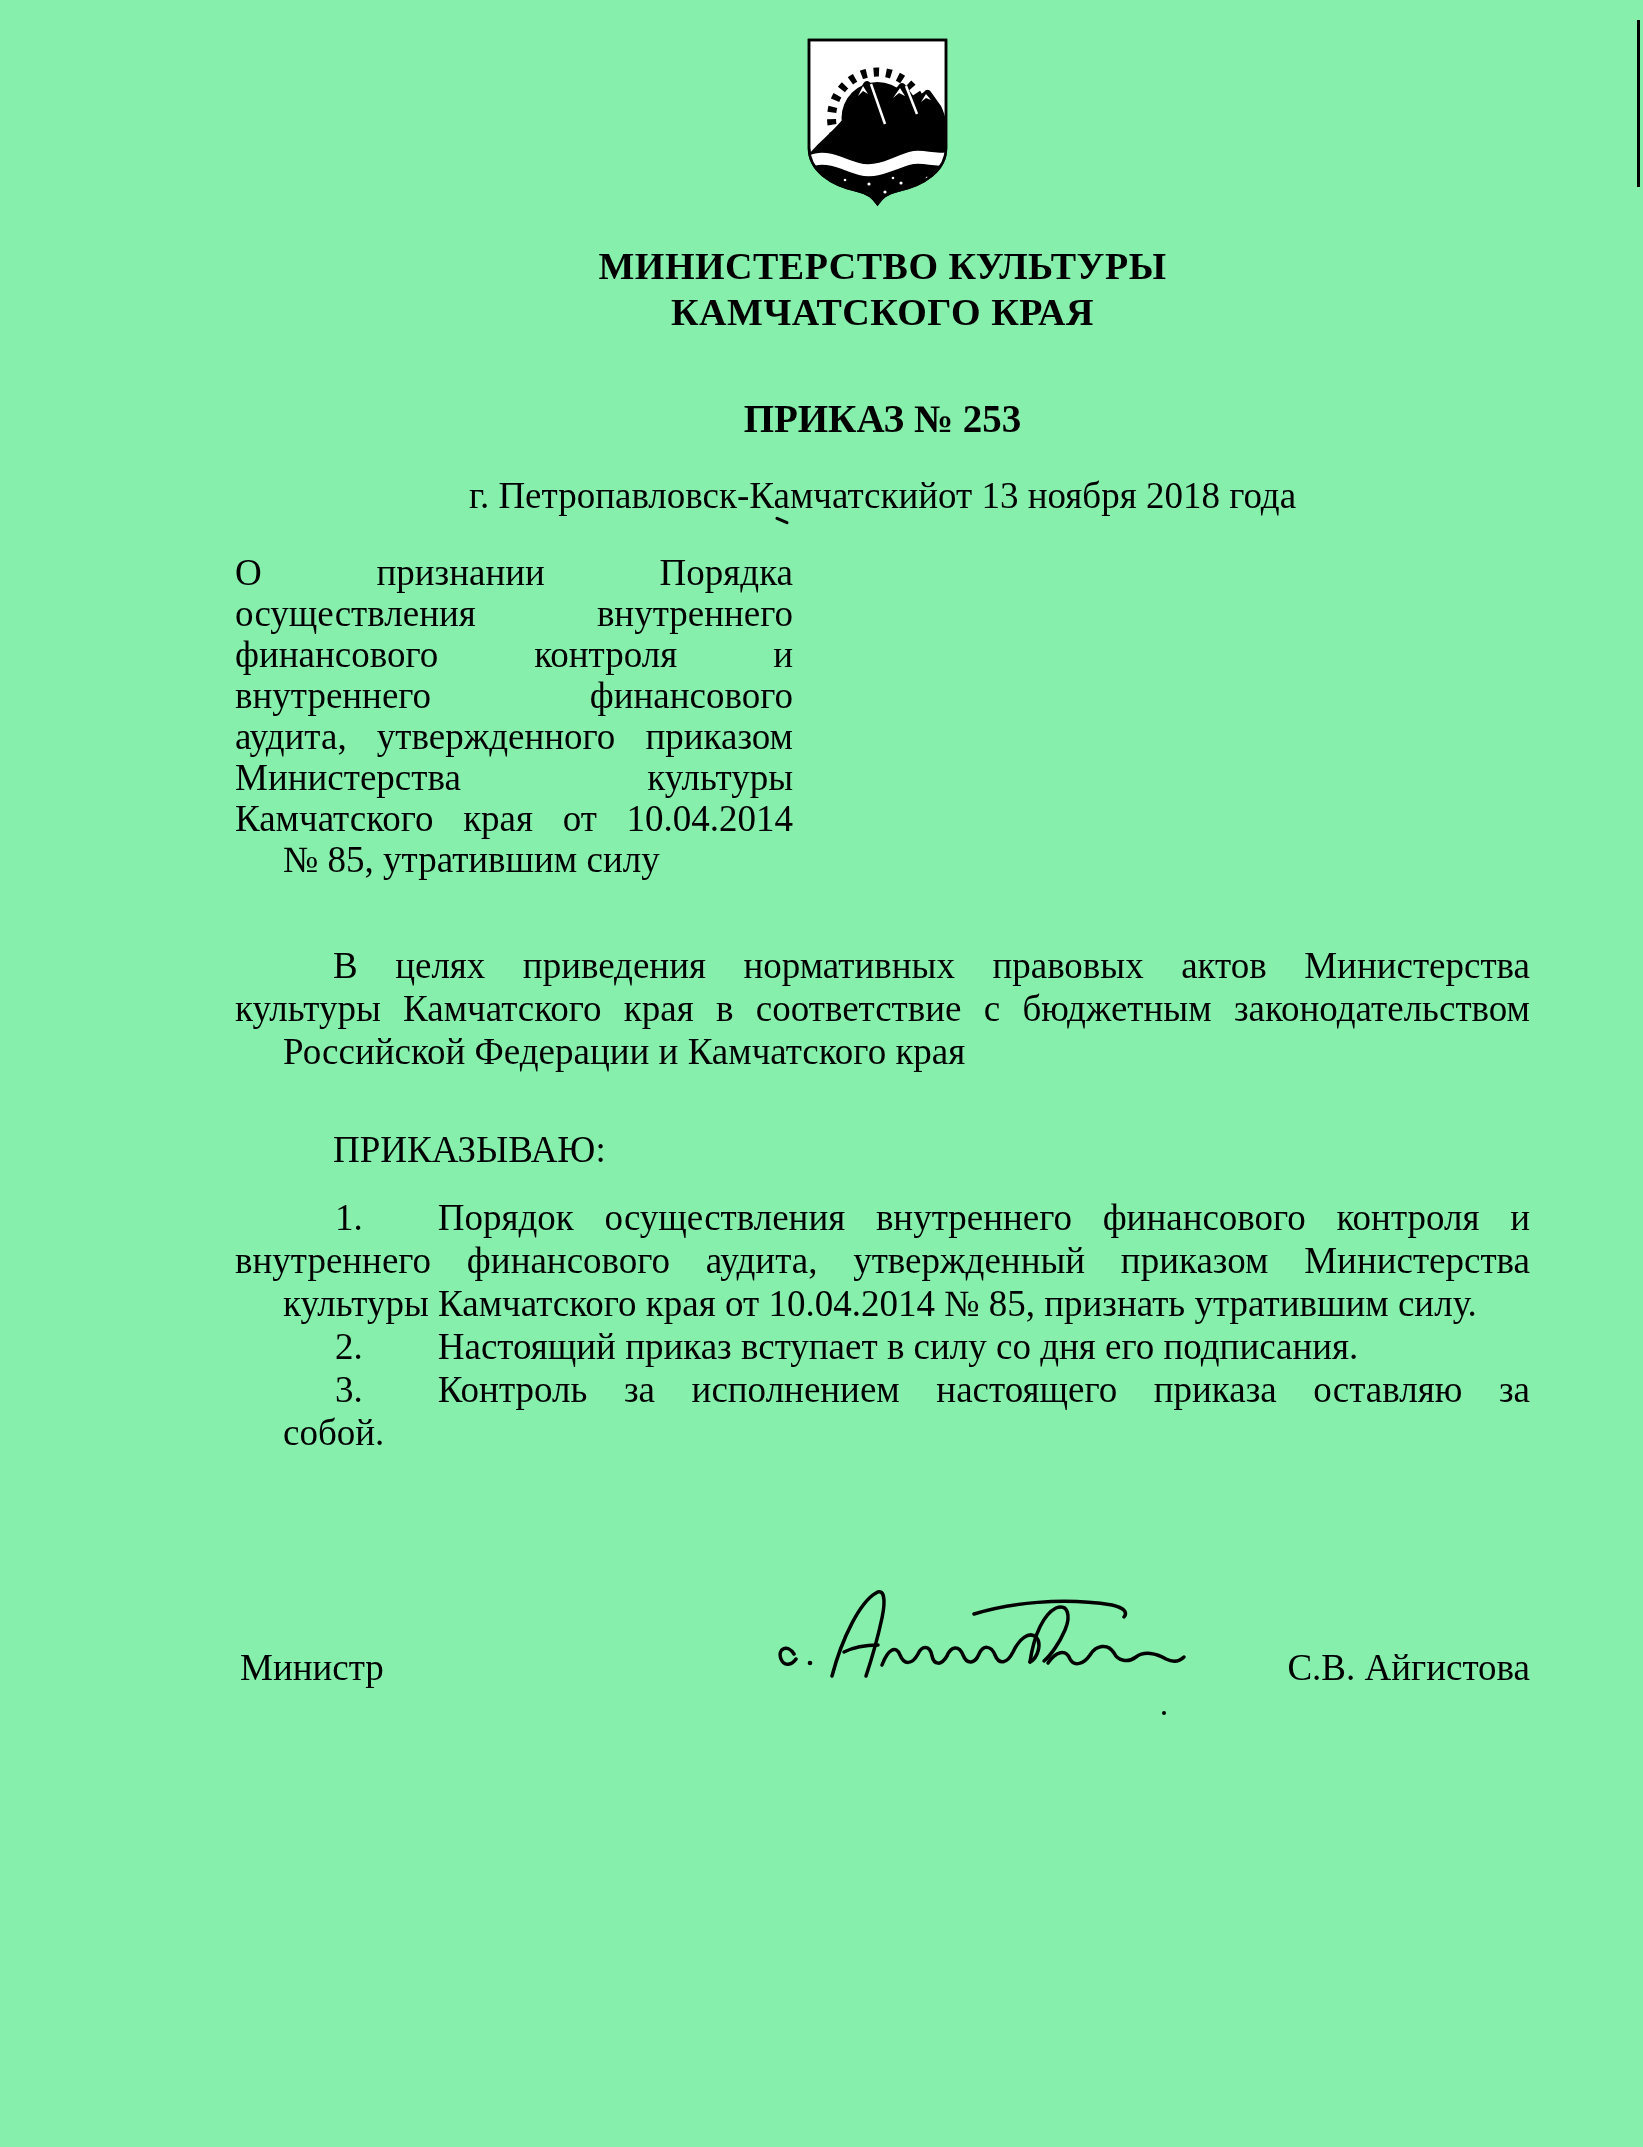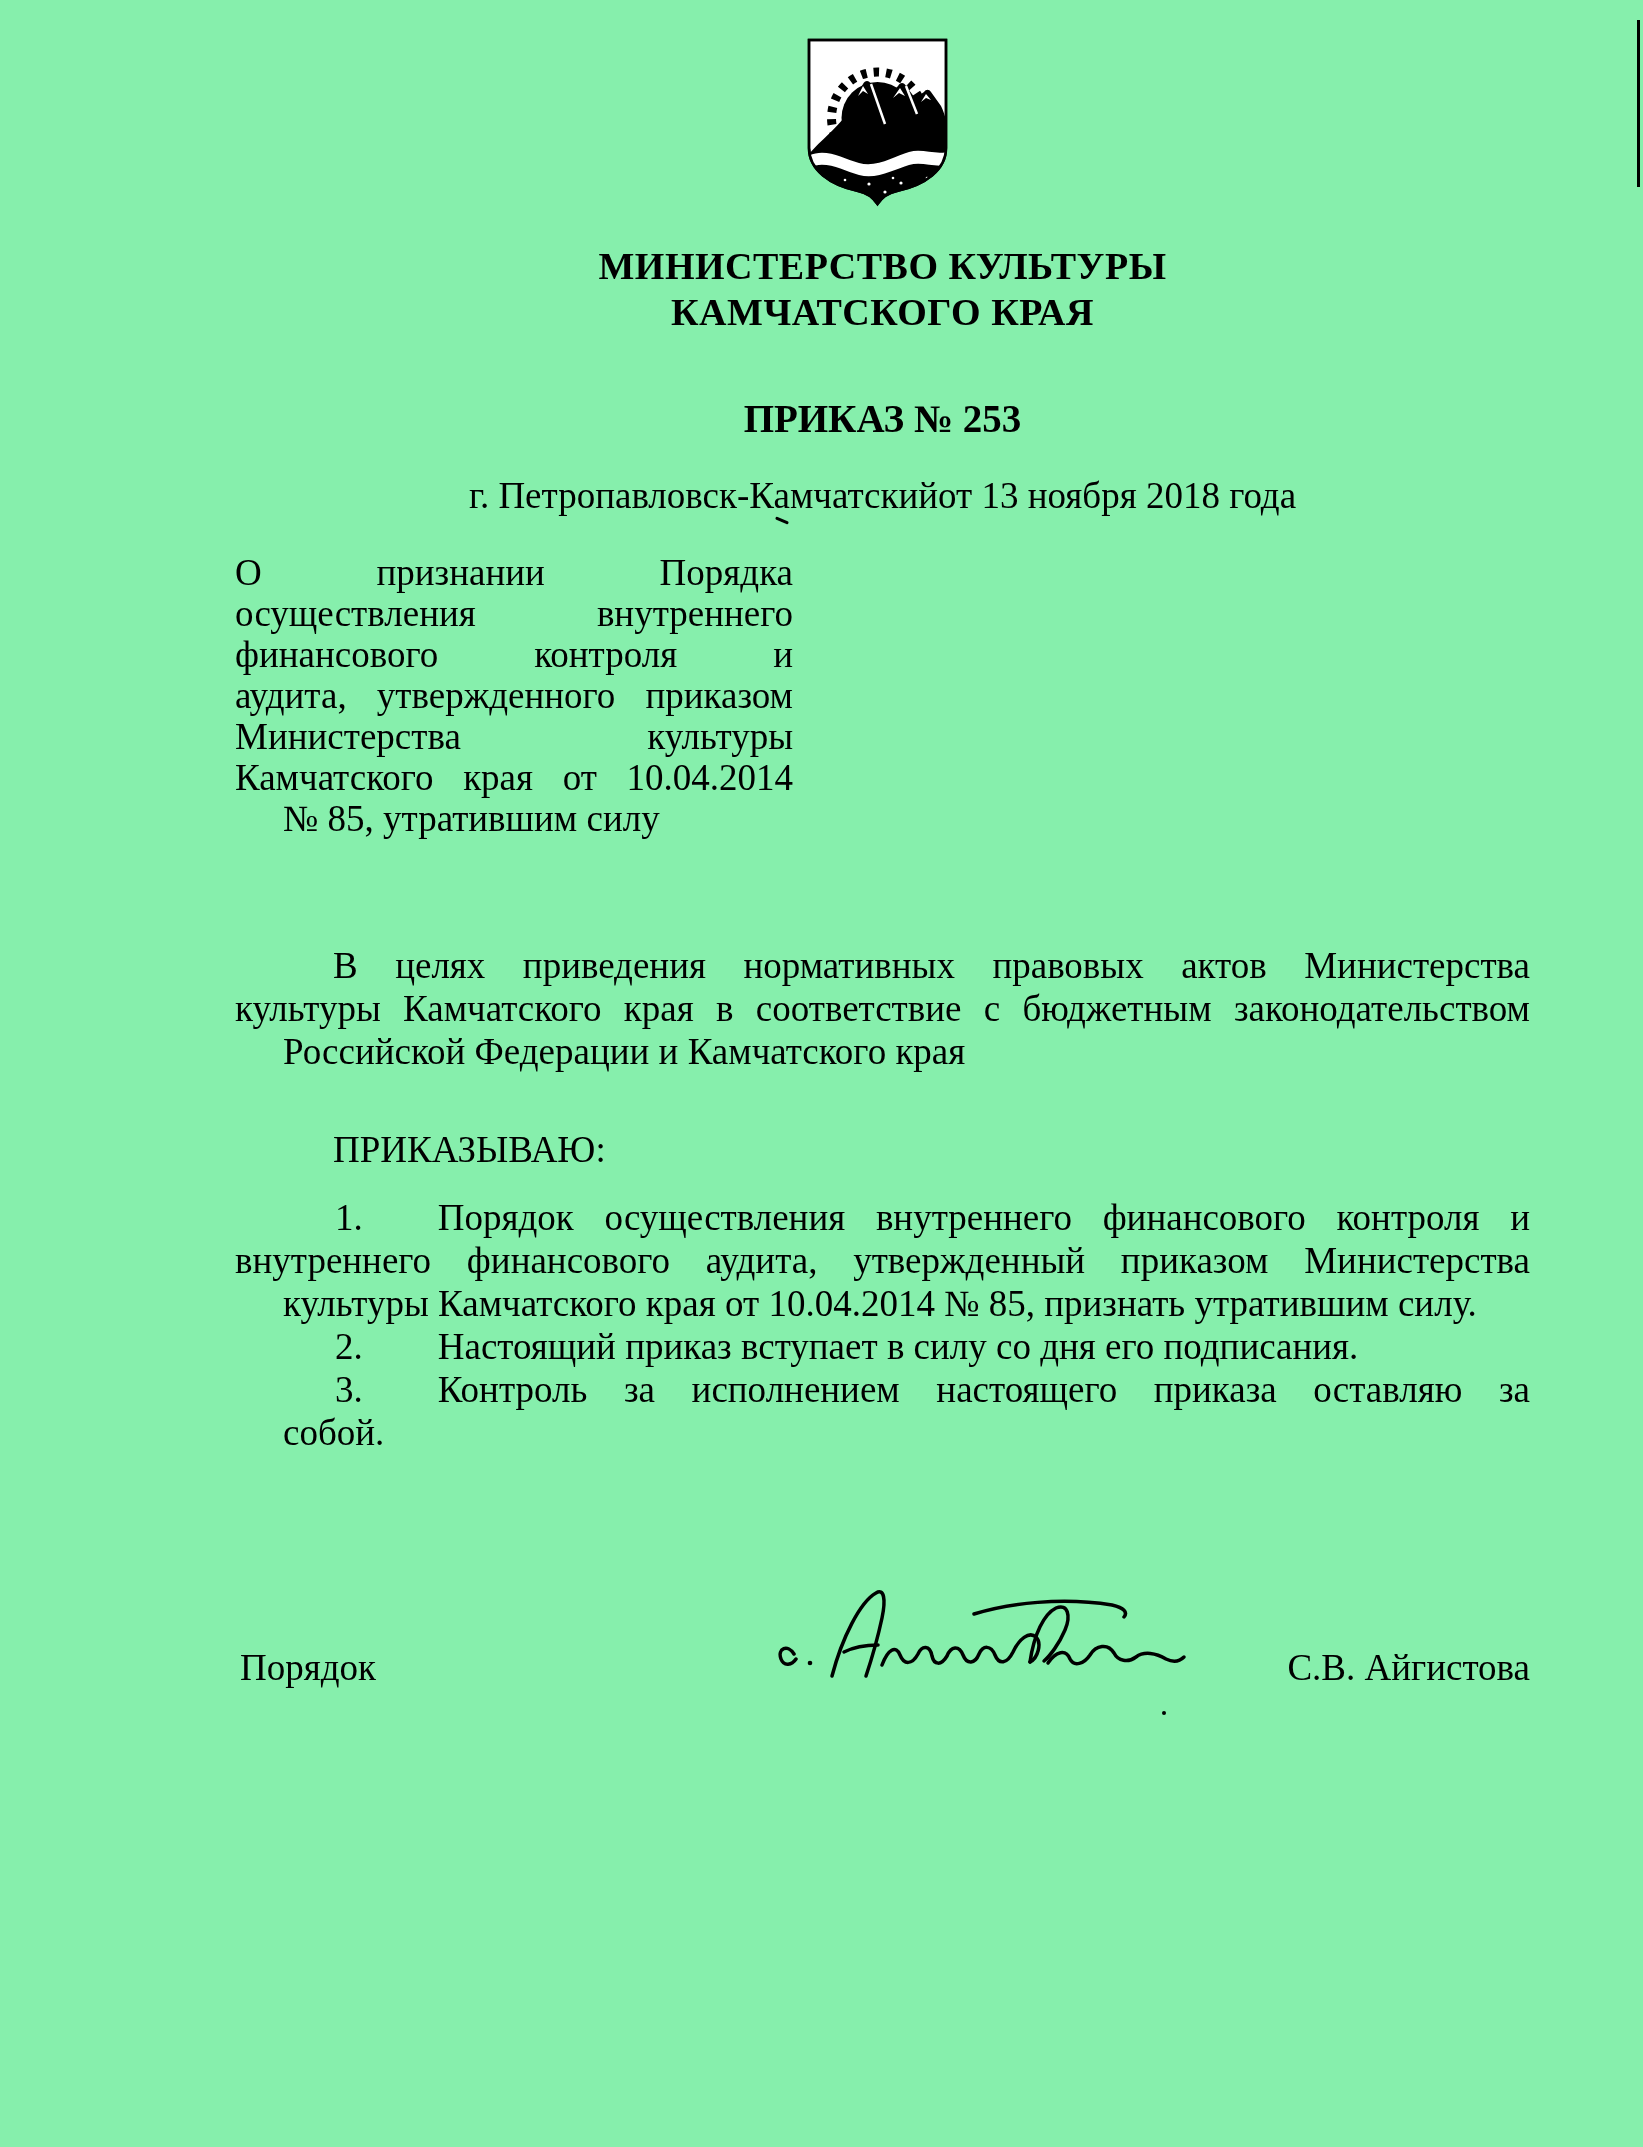--- a/index.html
+++ b/index.html
@@ -90,20 +90,21 @@
     <span>г. Петропавловск-Камчатский</span>
     <span>от 13 ноября 2018 года</span>
   </div>
 
   <div class="tick"></div>
 
   <div class="subject">
     <div class="jl">О признании Порядка</div>
     <div class="jl">осуществления внутреннего</div>
     <div class="jl">финансового контроля и</div>
+    <div class="jl">внутреннего финансового</div>
     <div class="jl">аудита, утвержденного приказом</div>
     <div class="jl">Министерства культуры</div>
     <div class="jl">Камчатского края от 10.04.2014</div>
     <div class="jl last">№ 85, утратившим силу</div>
   </div>
 
   <div class="preamble">
     <div class="jl ind">В целях приведения нормативных правовых актов Министерства</div>
     <div class="jl">культуры Камчатского края в соответствие с бюджетным законодательством</div>
     <div class="jl last">Российской Федерации и Камчатского края</div>
@@ -113,21 +114,21 @@
 
   <div class="items">
     <div class="jl il"><span class="num">1.</span><span class="gap"></span><span>Порядок осуществления внутреннего финансового контроля и</span></div>
     <div class="jl">внутреннего финансового аудита, утвержденный приказом Министерства</div>
     <div class="jl last">культуры Камчатского края от 10.04.2014 № 85, признать утратившим силу.</div>
     <div class="il left"><span class="num">2.</span><span class="gap"></span><span>Настоящий приказ вступает в силу со дня его подписания.</span></div>
     <div class="jl il"><span class="num">3.</span><span class="gap"></span><span>Контроль за исполнением настоящего приказа оставляю за</span></div>
     <div class="jl last">собой.</div>
   </div>
 
-  <div class="sig-post">Порядок</div>
+  <div class="sig-post">Министр</div>
 
   <svg class="signature" viewBox="0 0 412 138" xmlns="http://www.w3.org/2000/svg">
     <path d="M16,88 C10,78 -1,82 3,93 C6,101 14,99 18,93"></path>
     <circle cx="32" cy="97" r="2.3" fill="#000" stroke="none"></circle>
     <path d="M54,110 C64,72 82,36 98,27 C106,22 108,33 104,52 C98,80 92,98 88,110"></path>
     <path d="M66,86 C76,81 88,79 100,79"></path>
     <path d="M104,99 C110,83 118,79 122,89 C126,99 134,99 140,88 C144,79 152,79 154,90 C156,99 163,100 169,90 C173,80 181,79 185,89 C189,99 197,98 201,88 C205,79 213,79 217,89 C221,99 229,98 235,86 C241,73 251,65 258,71 C264,77 260,92 252,96"></path>
     <path d="M252,96 C256,68 266,48 278,42 C290,37 293,50 287,64 C281,78 272,90 266,95"></path>
     <path d="M270,97 C278,85 288,83 292,93 C296,101 306,98 312,89 C318,79 330,77 336,87 C340,95 350,97 358,91 C366,85 378,87 388,93 C396,97 402,95 406,91"></path>
     <path d="M196,48 C232,37 284,31 334,39 C346,42 350,46 346,51"></path>

